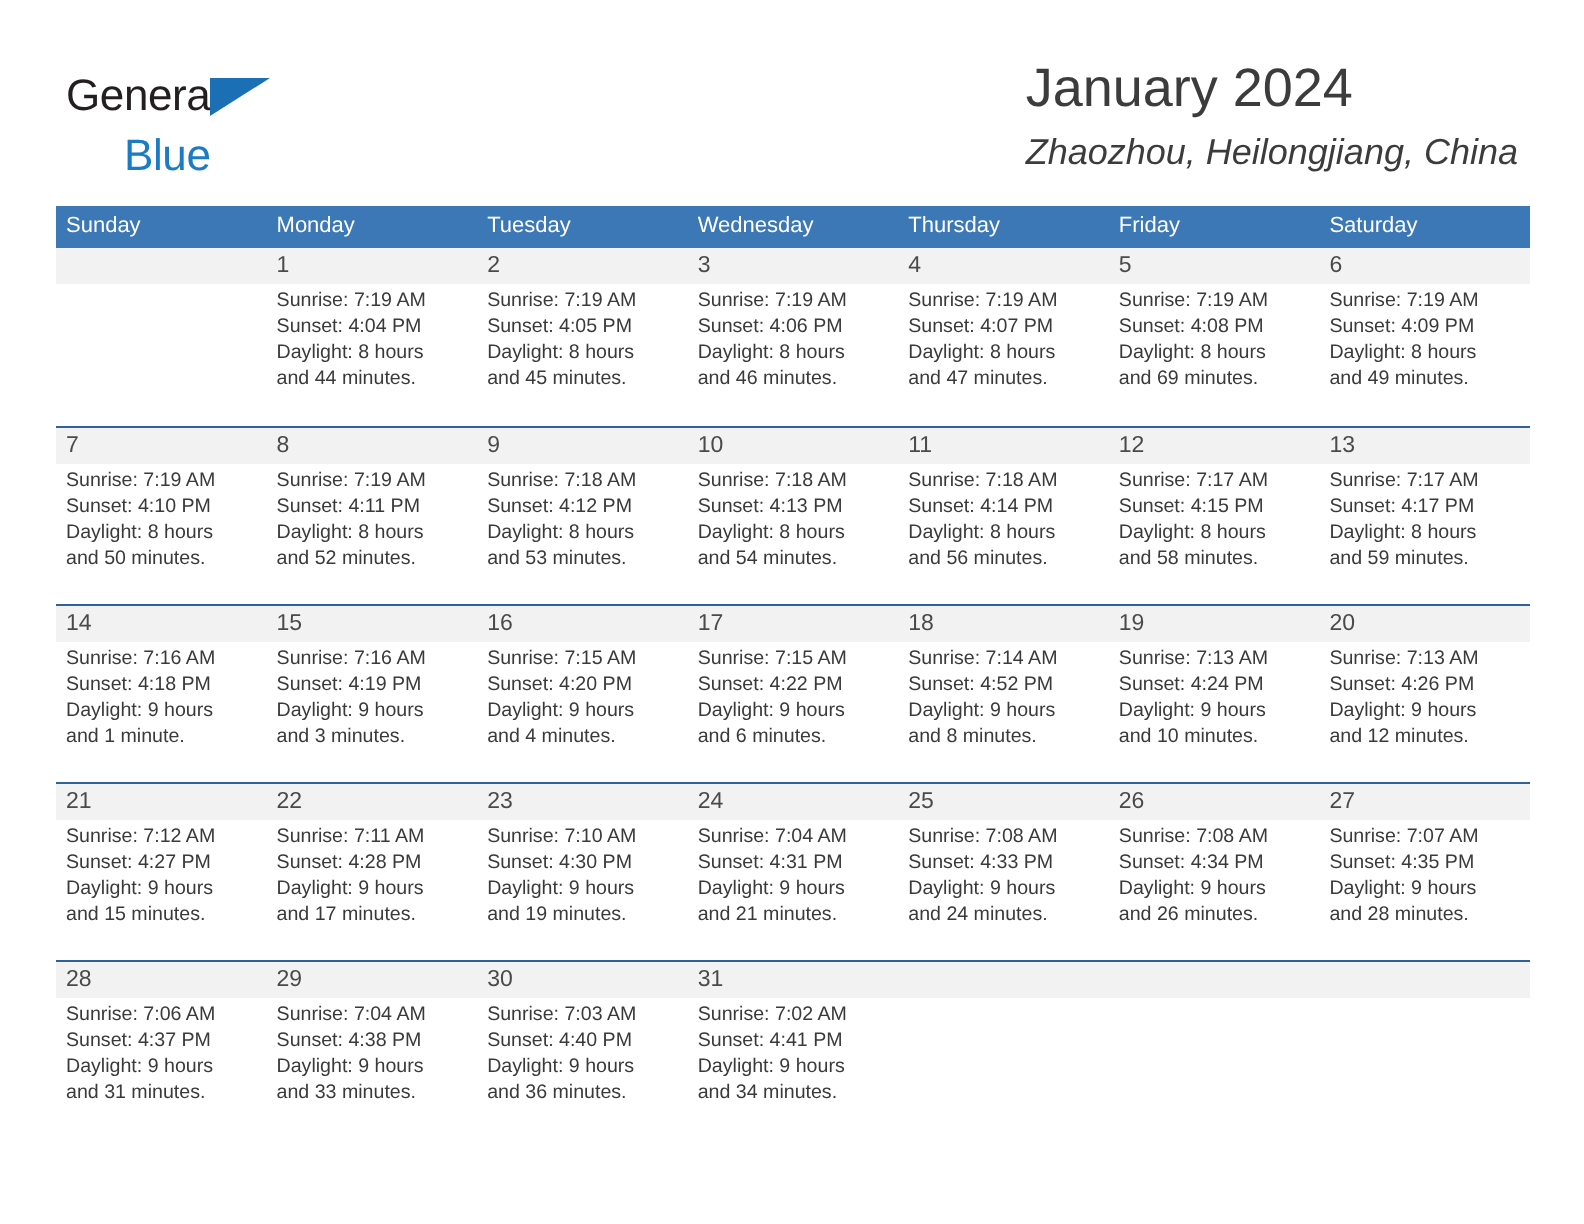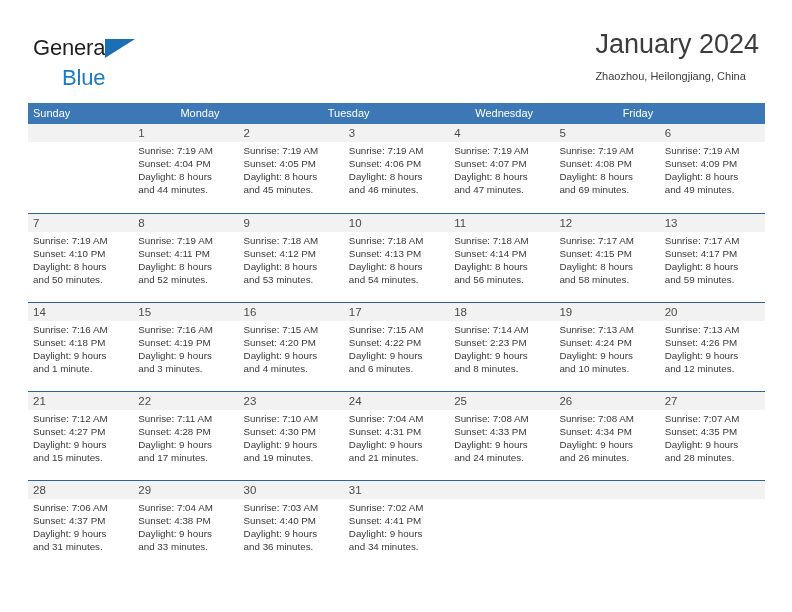--- a/index.html
+++ b/index.html
@@ -70,25 +70,26 @@
     text-align: left;
   }
   .cal-title {
     font-size: 27px;
     color: #3c3c3c;
     font-weight: normal;
     line-height: 32px;
     white-space: nowrap;
   }
   .cal-subtitle {
-    font-size: 11px;
+    font-size: 18px;
     color: #3c3c3c;
     line-height: 20px;
     margin-top: 6px;
     white-space: nowrap;
+    font-style: italic;
   }
 
   
   .calendar {
     position: absolute;
     left: 28px;
     top: 103px;
     width: 737px;
   }
   .dow-row {
@@ -169,21 +170,23 @@
 
   </div>
 
   <div class="calendar">
 
     <div class="dow-row">
       <div class="dow">Sunday</div>
       <div class="dow">Monday</div>
       <div class="dow">Tuesday</div>
       <div class="dow">Wednesday</div>
+      <div class="dow">Thursday</div>
       <div class="dow">Friday</div>
+      <div class="dow">Saturday</div>
     </div>
 
     <div id="weeks-container">
         <div class="week">
           <div class="day">
             <div class="band"></div>
             <div class="daynum"></div>
             <div class="info">
               <div></div>
               <div></div>
@@ -363,21 +366,21 @@
               <div>Sunset: 4:22 PM</div>
               <div>Daylight: 9 hours</div>
               <div>and 6 minutes.</div>
             </div>
           </div>
           <div class="day">
             <div class="band"></div>
             <div class="daynum">18</div>
             <div class="info">
               <div>Sunrise: 7:14 AM</div>
-              <div>Sunset: 2:23 PM</div>
+              <div>Sunset: 4:52 PM</div>
               <div>Daylight: 9 hours</div>
               <div>and 8 minutes.</div>
             </div>
           </div>
           <div class="day">
             <div class="band"></div>
             <div class="daynum">19</div>
             <div class="info">
               <div>Sunrise: 7:13 AM</div>
               <div>Sunset: 4:24 PM</div>

